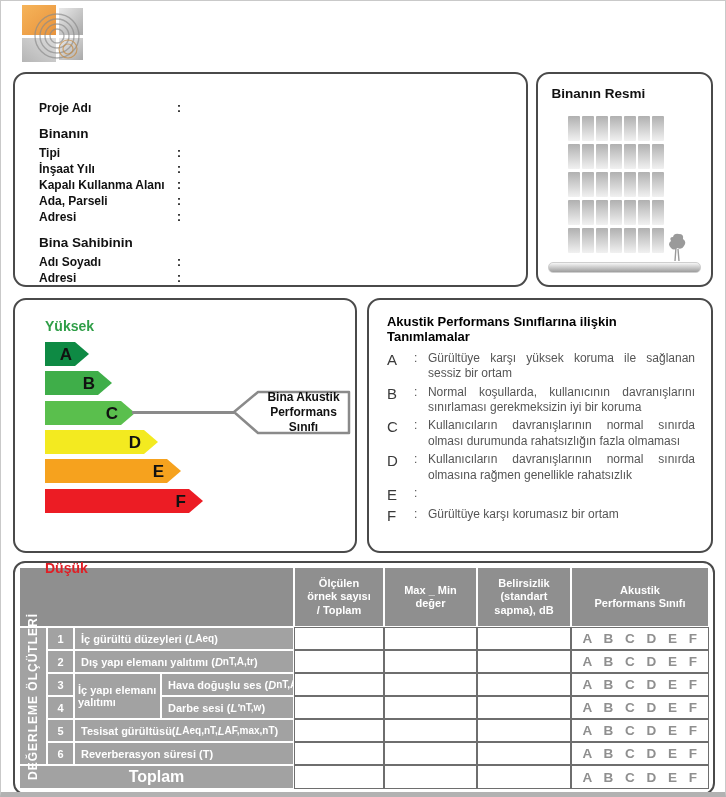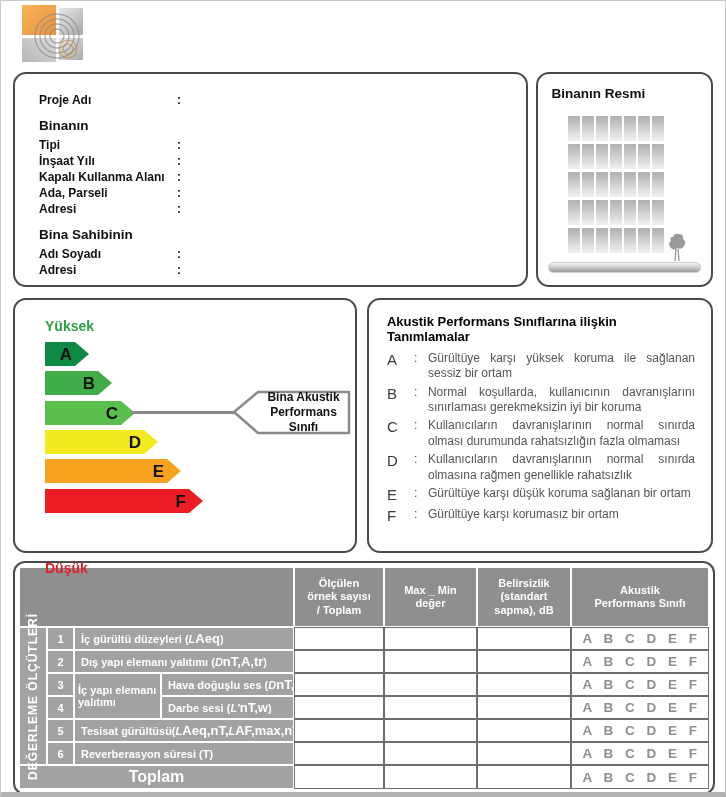--- a/index.html
+++ b/index.html
@@ -27,21 +27,21 @@
   .row { display: flex; }
 
   
   .top-row { margin-top: 6px; }
   .info-panel { width: 516px; height: 215px; padding: 16px 0 0 24px; margin-right: 8px; }
   .field { display: flex; font-size: 12px; font-weight: bold; color: #111; line-height: 16px; }
   .flabel { width: 138px; flex: none; }
   .fcolon { width: 10px; flex: none; }
   .fvalue { flex: 1; }
   .group-heading { font-size: 13.5px; font-weight: bold; color: #111; line-height: 18px; margin: 9px 0 2px 0; }
-  .first-field { margin-top: 2px; }
+  .first-field { margin-top: 10px; }
 
   .photo-panel { width: 178px; height: 215px; position: relative; padding: 12px 0 0 14px; }
   .photo-panel h2 { margin: 0; font-size: 13.5px; font-weight: bold; color: #111; }
   .building { position: absolute; left: 30px; top: 42px; width: 96px; }
   .floor { display: grid; grid-template-columns: repeat(7, 1fr); gap: 2px; height: 25px; margin-bottom: 3px; }
   .floor i { display: block; background: linear-gradient(#b0b0b0, #f1f1f1); border-radius: 1px; }
   .ground {
     position: absolute; left: 10px; right: 10px; bottom: 12px; height: 11px;
     border-radius: 5px; background: linear-gradient(#f6f6f6, #9d9d9d); border: 1px solid #cfcfcf;
   }
@@ -100,21 +100,21 @@
   }
   .num { display: flex; align-items: center; justify-content: center; font-size: 11px; font-weight: bold; }
   .lbl { display: flex; align-items: center; padding-left: 6px; font-size: 11px; font-weight: bold; white-space: nowrap; overflow: hidden; }
   .grp { font-size: 11px; font-weight: bold; line-height: 1.12; padding: 2px 3px; display: flex; align-items: center; }
   .total { display: flex; align-items: center; justify-content: center; font-size: 16px; font-weight: bold; }
   .dc { background: #fff; border: 1px solid #6e6e6e; }
   .cc {
     display: flex; align-items: center; justify-content: center;
     color: #8f8f8f; font-size: 13.5px; font-weight: bold; word-spacing: 7px; letter-spacing: .5px;
   }
-  .sub { font-size: 13px; vertical-align: sub; }
+  .sub { font-size: 10px; vertical-align: sub; }
   .ital { font-style: italic; }
 </style>
 </head>
 <body>
 
 <div class="page">
 
   <div class="topbar">
     <div class="logo">
       <svg viewBox="0 0 66 58" width="66" height="58">
@@ -305,21 +305,20 @@
         <span class="def-text">Kullanıcıların davranışlarının normal sınırda olması durumunda rahatsızlığın fazla olmaması</span>
       </div>
       <div class="def-item">
         <span class="def-letter">D</span>
         <span class="def-colon">:</span>
         <span class="def-text">Kullanıcıların davranışlarının normal sınırda olmasına rağmen genellikle rahatsızlık</span>
       </div>
       <div class="def-item">
         <span class="def-letter">E</span>
         <span class="def-colon">:</span>
-        <span class="def-text">Gürültüye karşı düşük koruma sağlanan bir ortam</span>
       </div>
       <div class="def-item">
         <span class="def-letter">F</span>
         <span class="def-colon">:</span>
         <span class="def-text">Gürültüye karşı korumasız bir ortam</span>
       </div>
     </div>
   </div>
 
   <div class="table-wrap">

